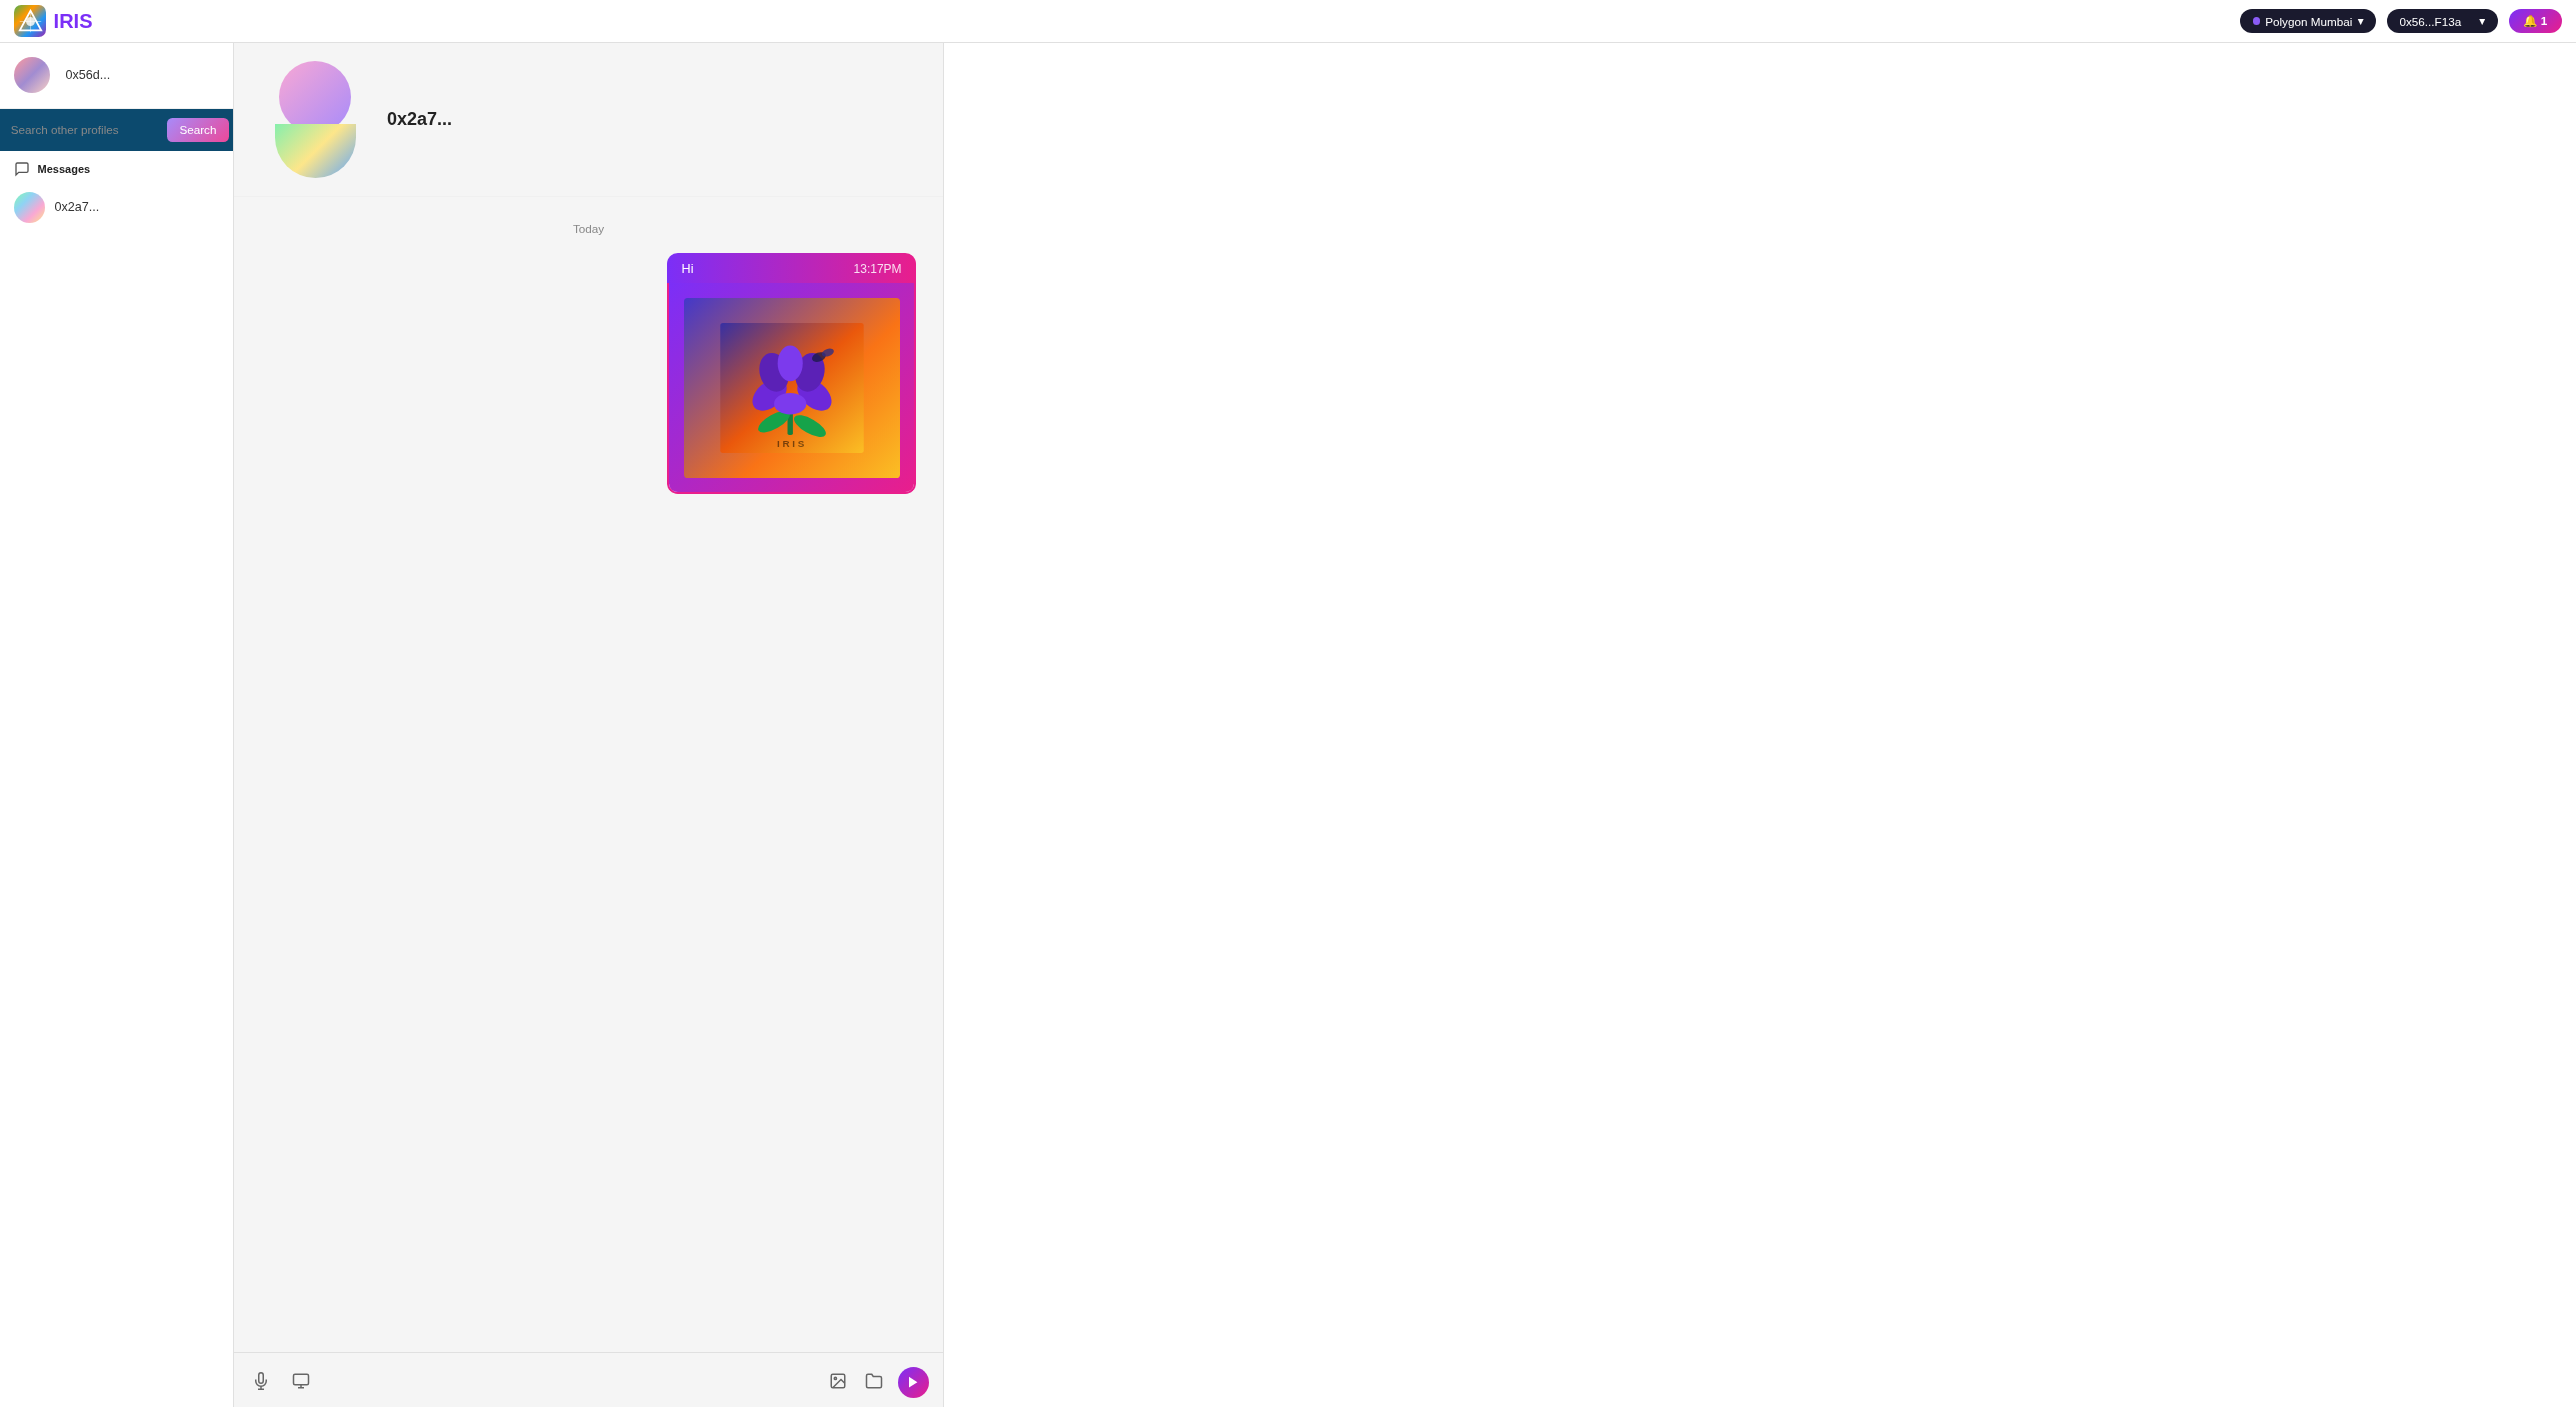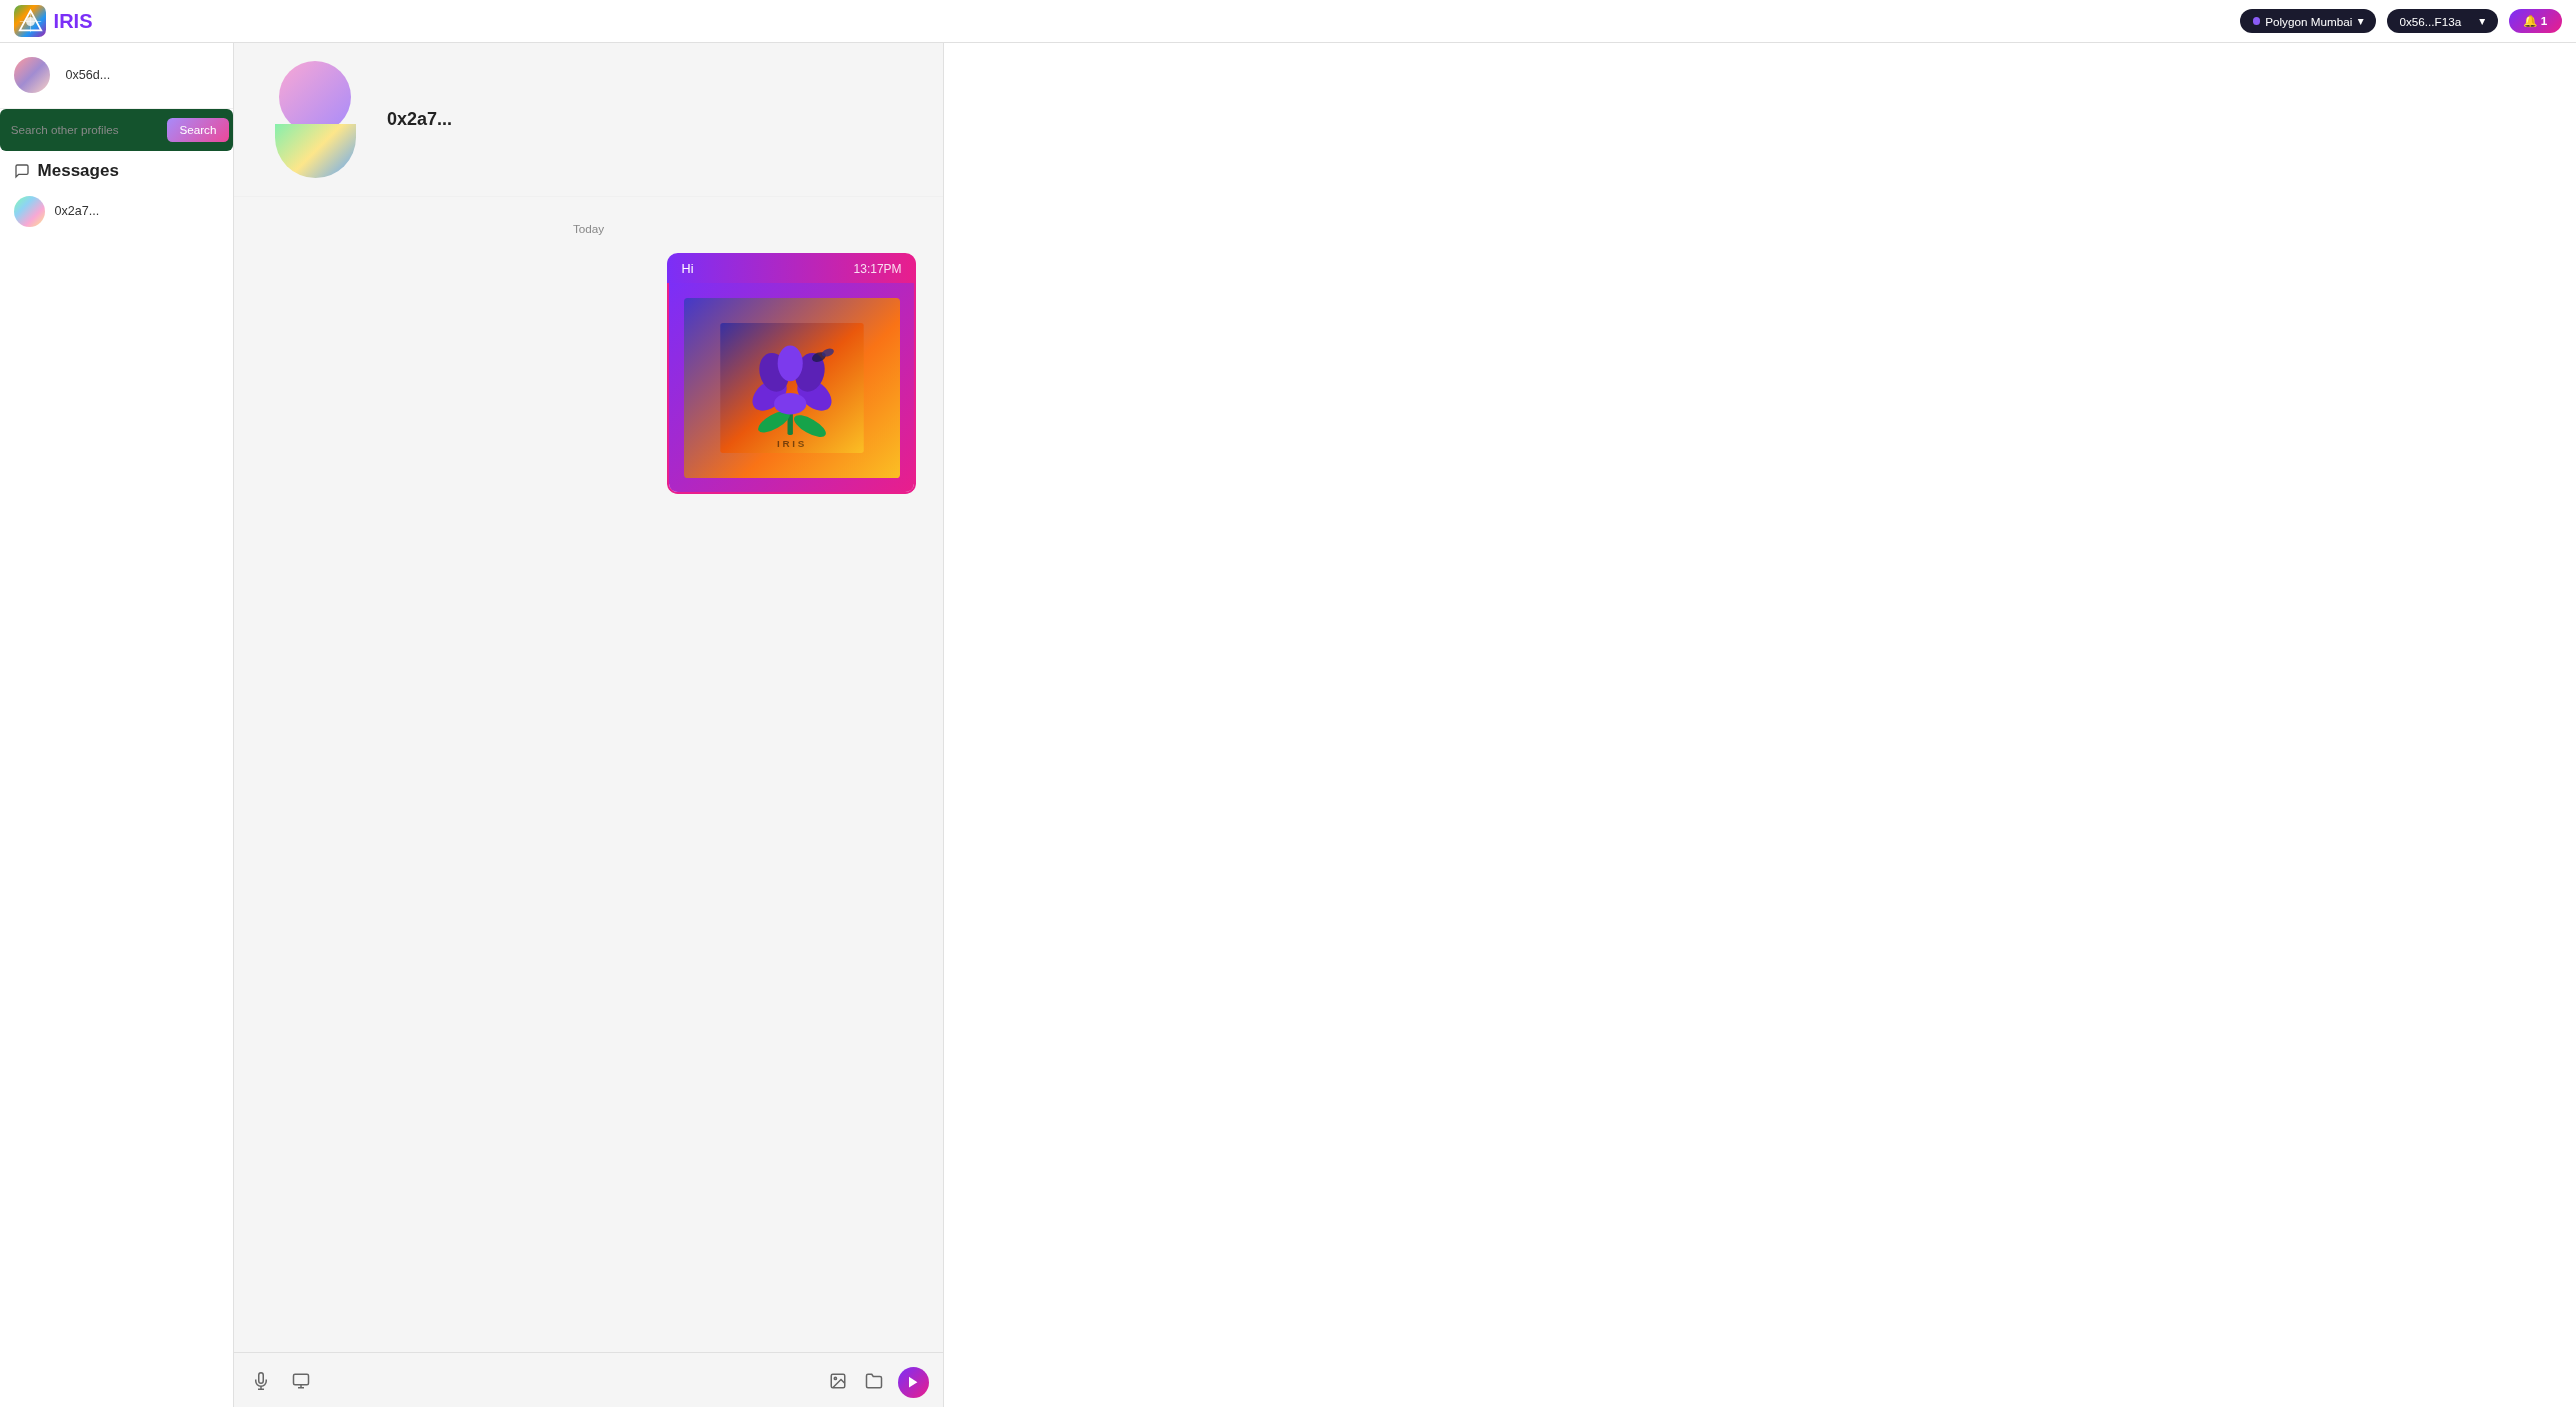--- a/index.html
+++ b/index.html
@@ -126,24 +126,23 @@
       background: linear-gradient(135deg, #FF9A9E, #a18cd1, #fad0c4);
       flex-shrink: 0;
     }
     .profile-address {
       font-size: 12.6px;
       color: #333;
       font-weight: 500;
     }
     .search-area {
       padding: 9px 10.8px;
-      background: #14532d;
+      background: #0c4a6e;
       display: flex;
       gap: 1px;
-      border-radius: 6px;
     }
     .search-input {
       flex: 1;
       background: transparent;
       border: none;
       outline: none;
       color: #aaa;
       font-size: 11.7px;
     }
     .search-input::placeholder {
@@ -164,21 +163,21 @@
       display: flex;
       align-items: center;
       gap: 7.2px;
     }
     .messages-icon {
       width: 16px;
       height: 16px;
       color: #555;
     }
     .section-title {
-      font-size: 17px;
+      font-size: 11px;
       font-weight: 600;
       color: #222;
     }
     .contact-item {
       padding: 9px 14.4px;
       display: flex;
       align-items: center;
       gap: 9px;
       cursor: pointer;
     }

